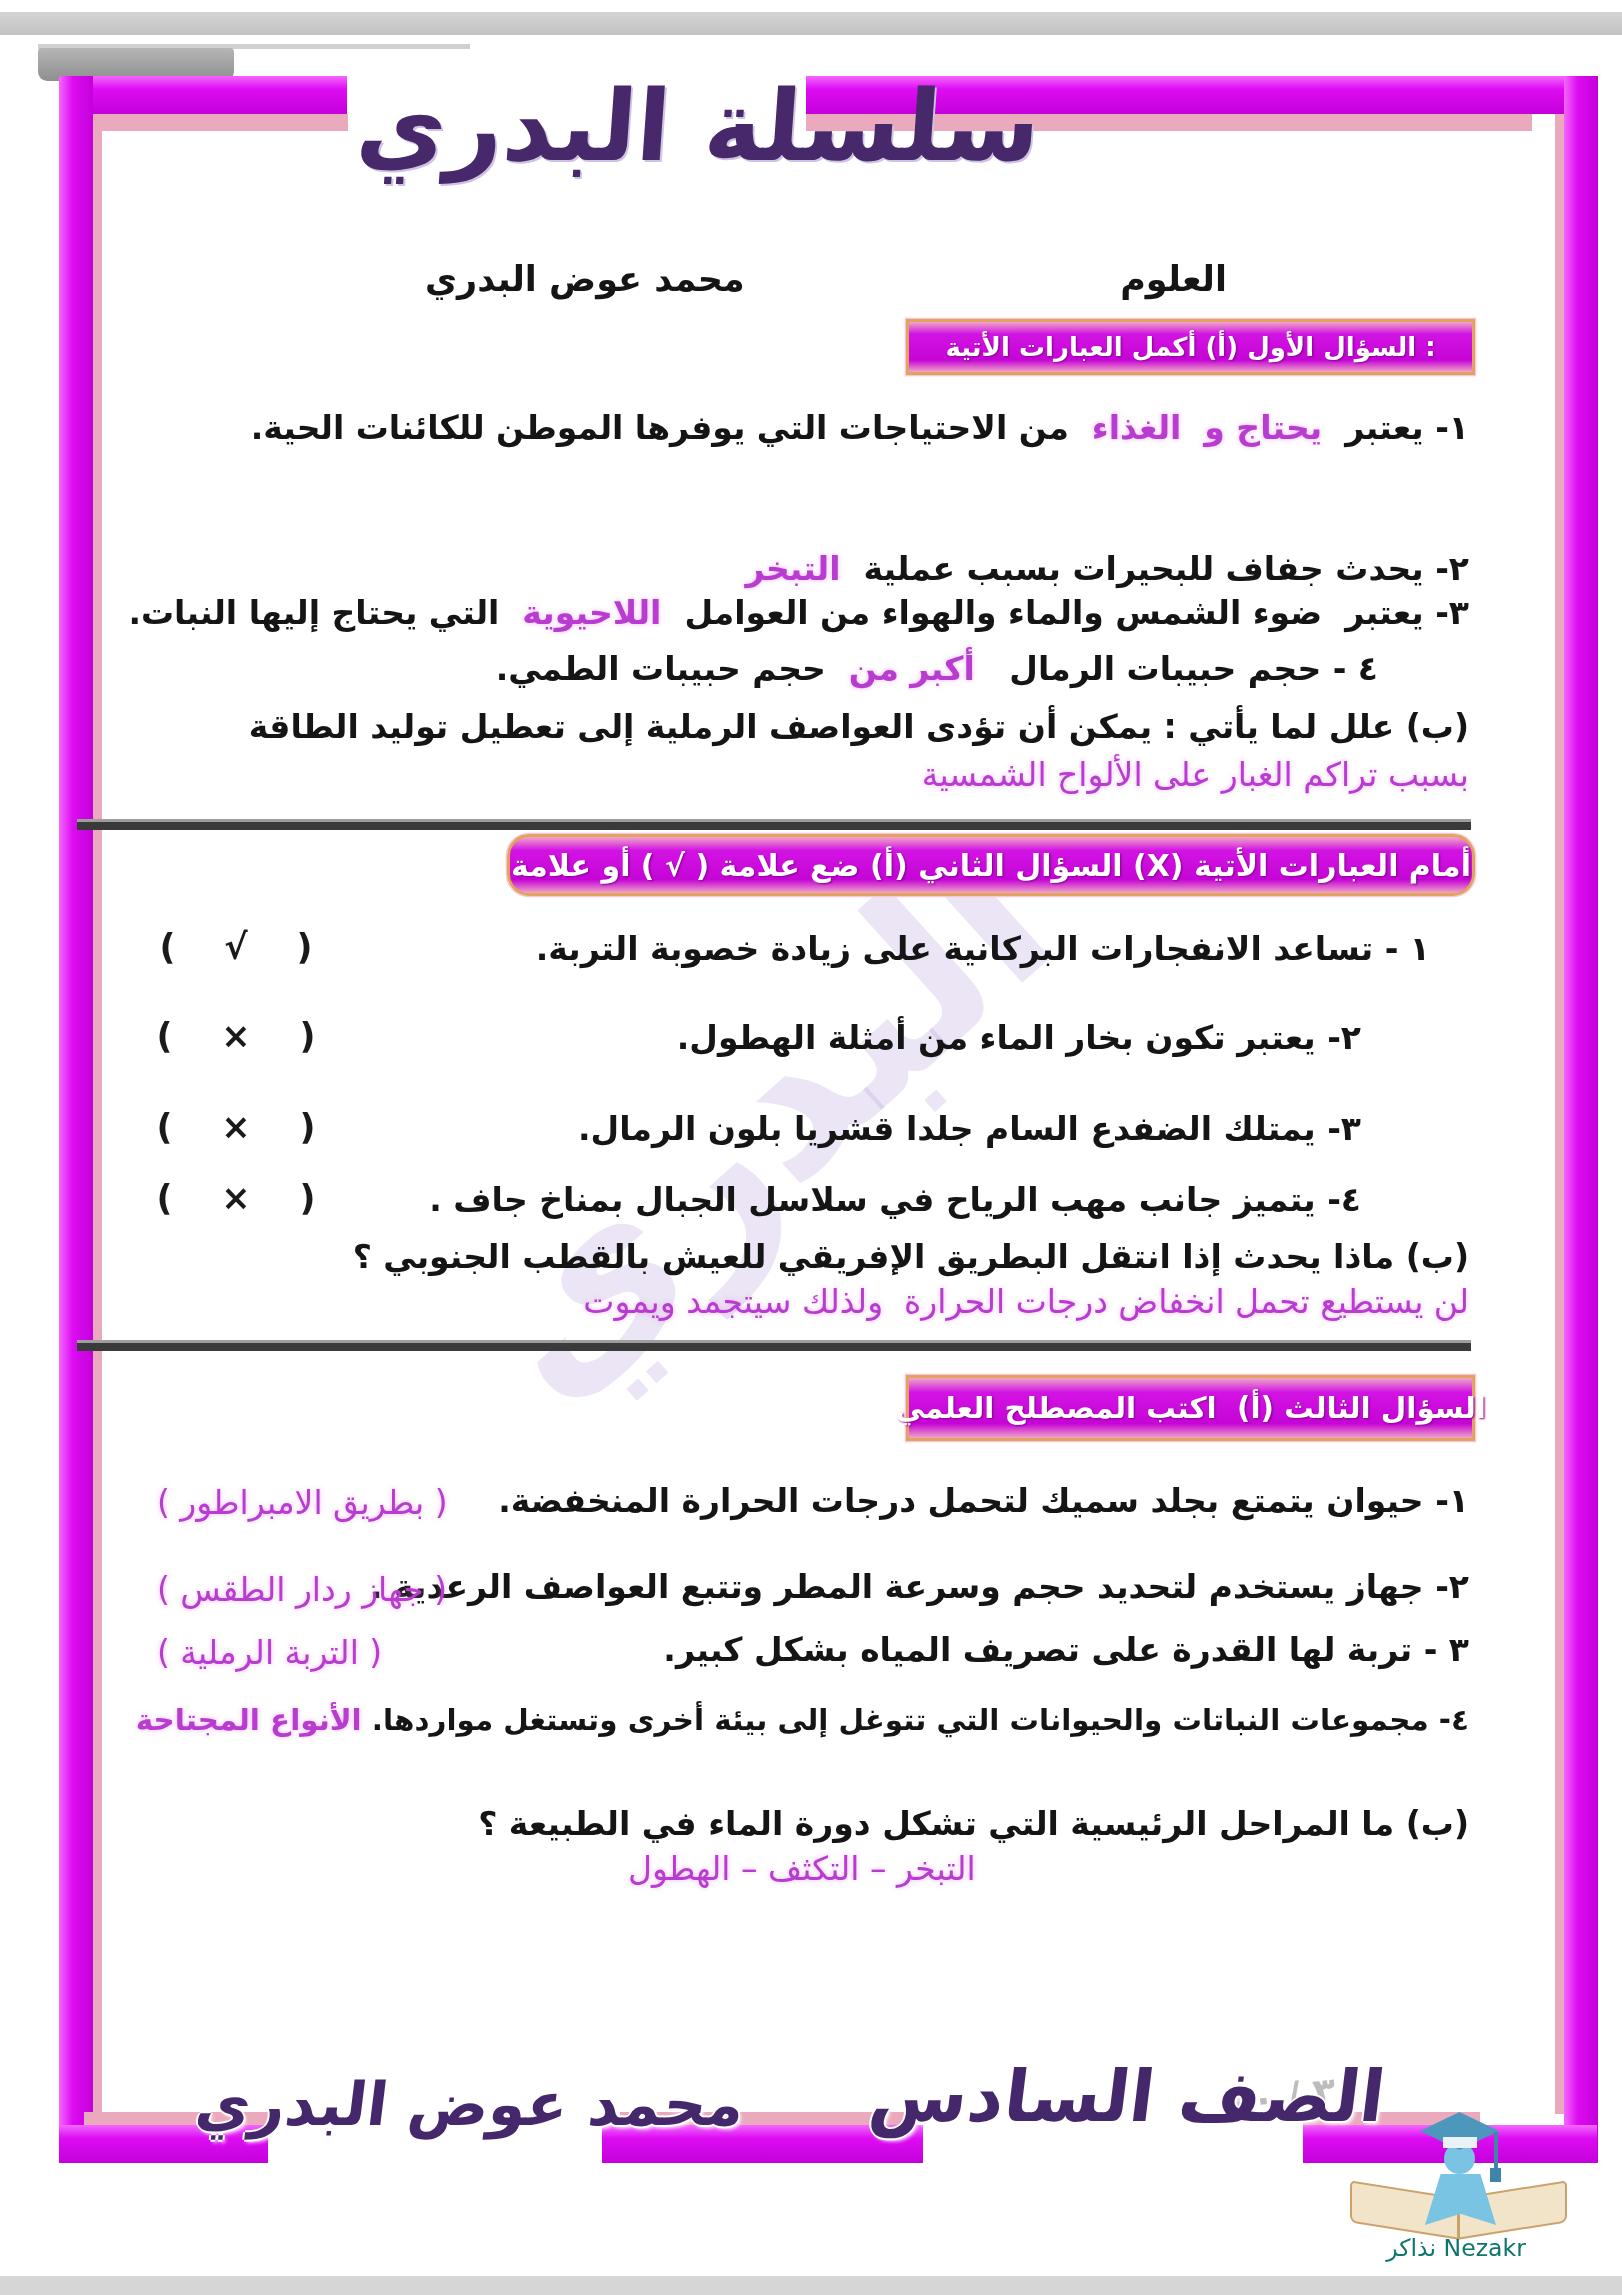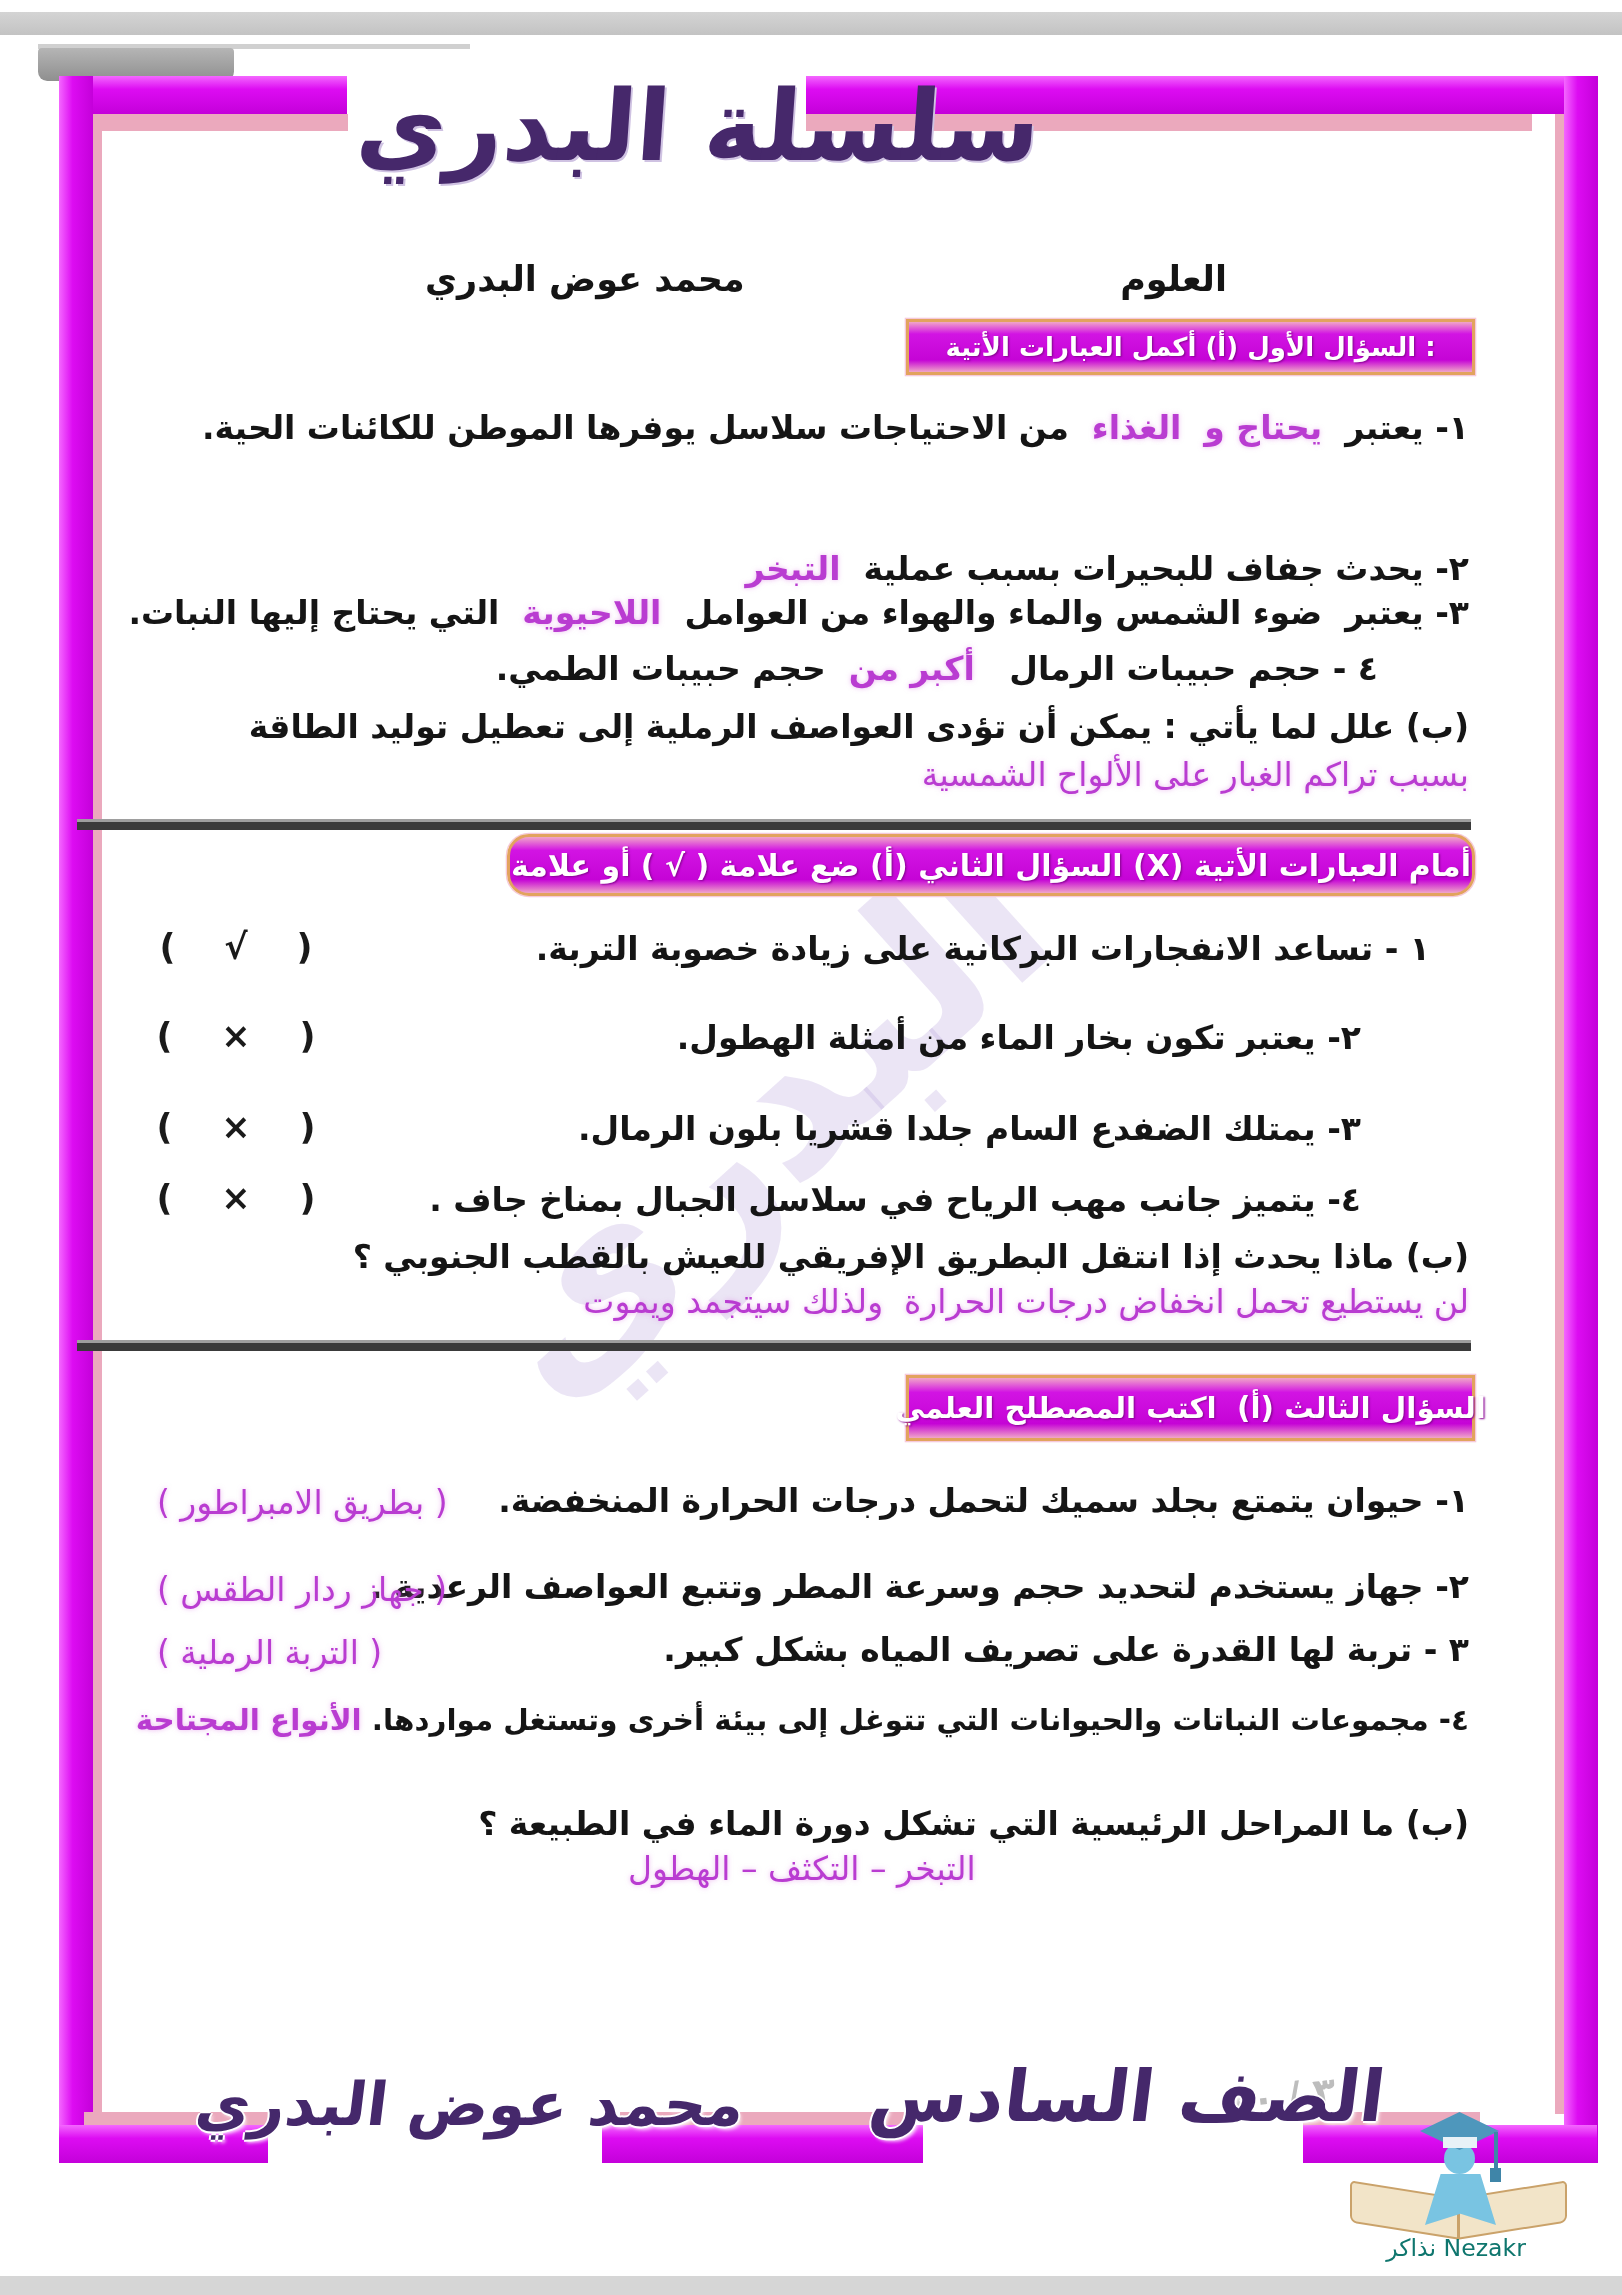--- a/index.html
+++ b/index.html
@@ -91,21 +91,21 @@
 
 <div class="abs header-line">
   <span>العلوم</span>
   <span>محمد عوض البدري</span>
 </div>
 
 <div class="abs band band-q1">
   <span>السؤال الأول (أ) أكمل العبارات الأتية :</span>
 </div>
 
-<div class="abs line" style="top:406px;right:154px;"><span>١- يعتبر  </span><span class="hl">يحتاج و  الغذاء</span><span>  من الاحتياجات سلاسل يوفرها الموطن للكائنات الحية.</span></div>
+<div class="abs line" style="top:406px;right:154px;"><span>١- يعتبر  </span><span class="hl">يحتاج و  الغذاء</span><span>  من الاحتياجات التي يوفرها الموطن للكائنات الحية.</span></div>
 <div class="abs line" style="top:499px;right:154px;margin-top:48px;"><span>٢- يحدث جفاف للبحيرات بسبب عملية  </span><span class="hl">التبخر</span><span></span></div>
 <div class="abs line" style="top:591px;right:154px;"><span>٣- يعتبر  ضوء الشمس والماء والهواء من العوامل  </span><span class="hl">اللاحيوية</span><span>  التي يحتاج إليها النبات.</span></div>
 <div class="abs line" style="top:647px;right:245px;"><span>٤ - حجم حبيبات الرمال   </span><span class="hl">أكبر من</span><span>  حجم حبيبات الطمي.</span></div>
 
 <div class="abs line" style="top:705px;right:154px;">(ب) علل لما يأتي : يمكن أن تؤدى العواصف الرملية إلى تعطيل توليد الطاقة</div>
 <div class="abs ans" style="top:753px;right:154px;">بسبب تراكم الغبار على الألواح الشمسية</div>
 
 <div class="abs divider" style="top:819px;"></div>
 
 <div class="abs band band-q2">

